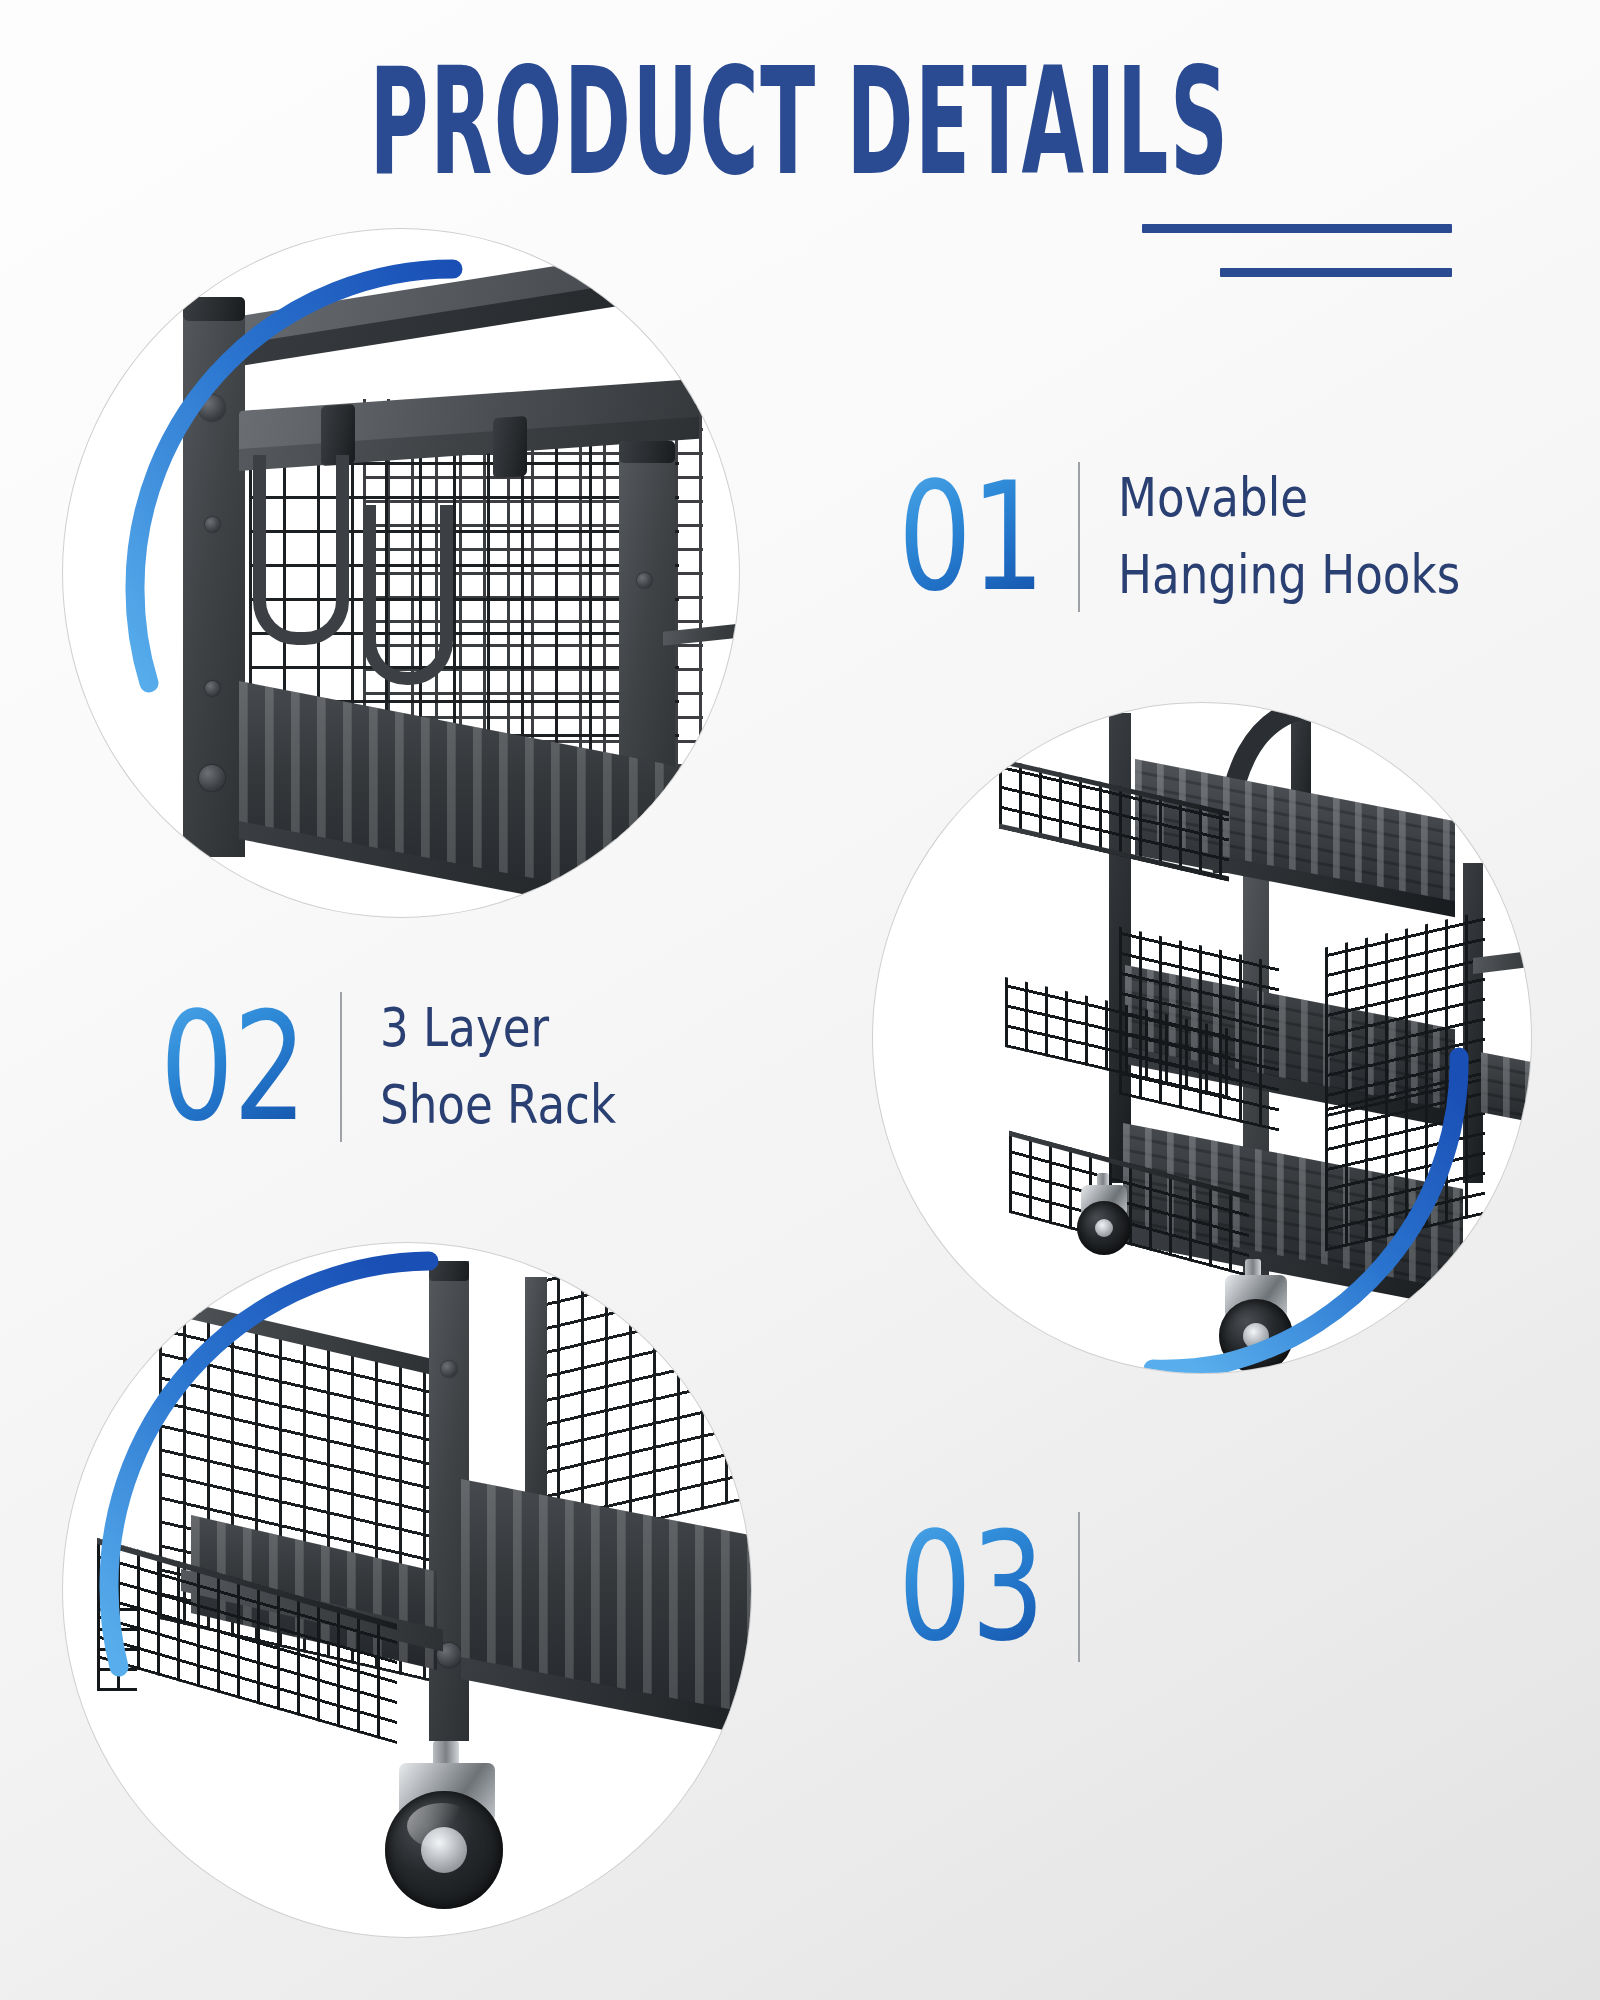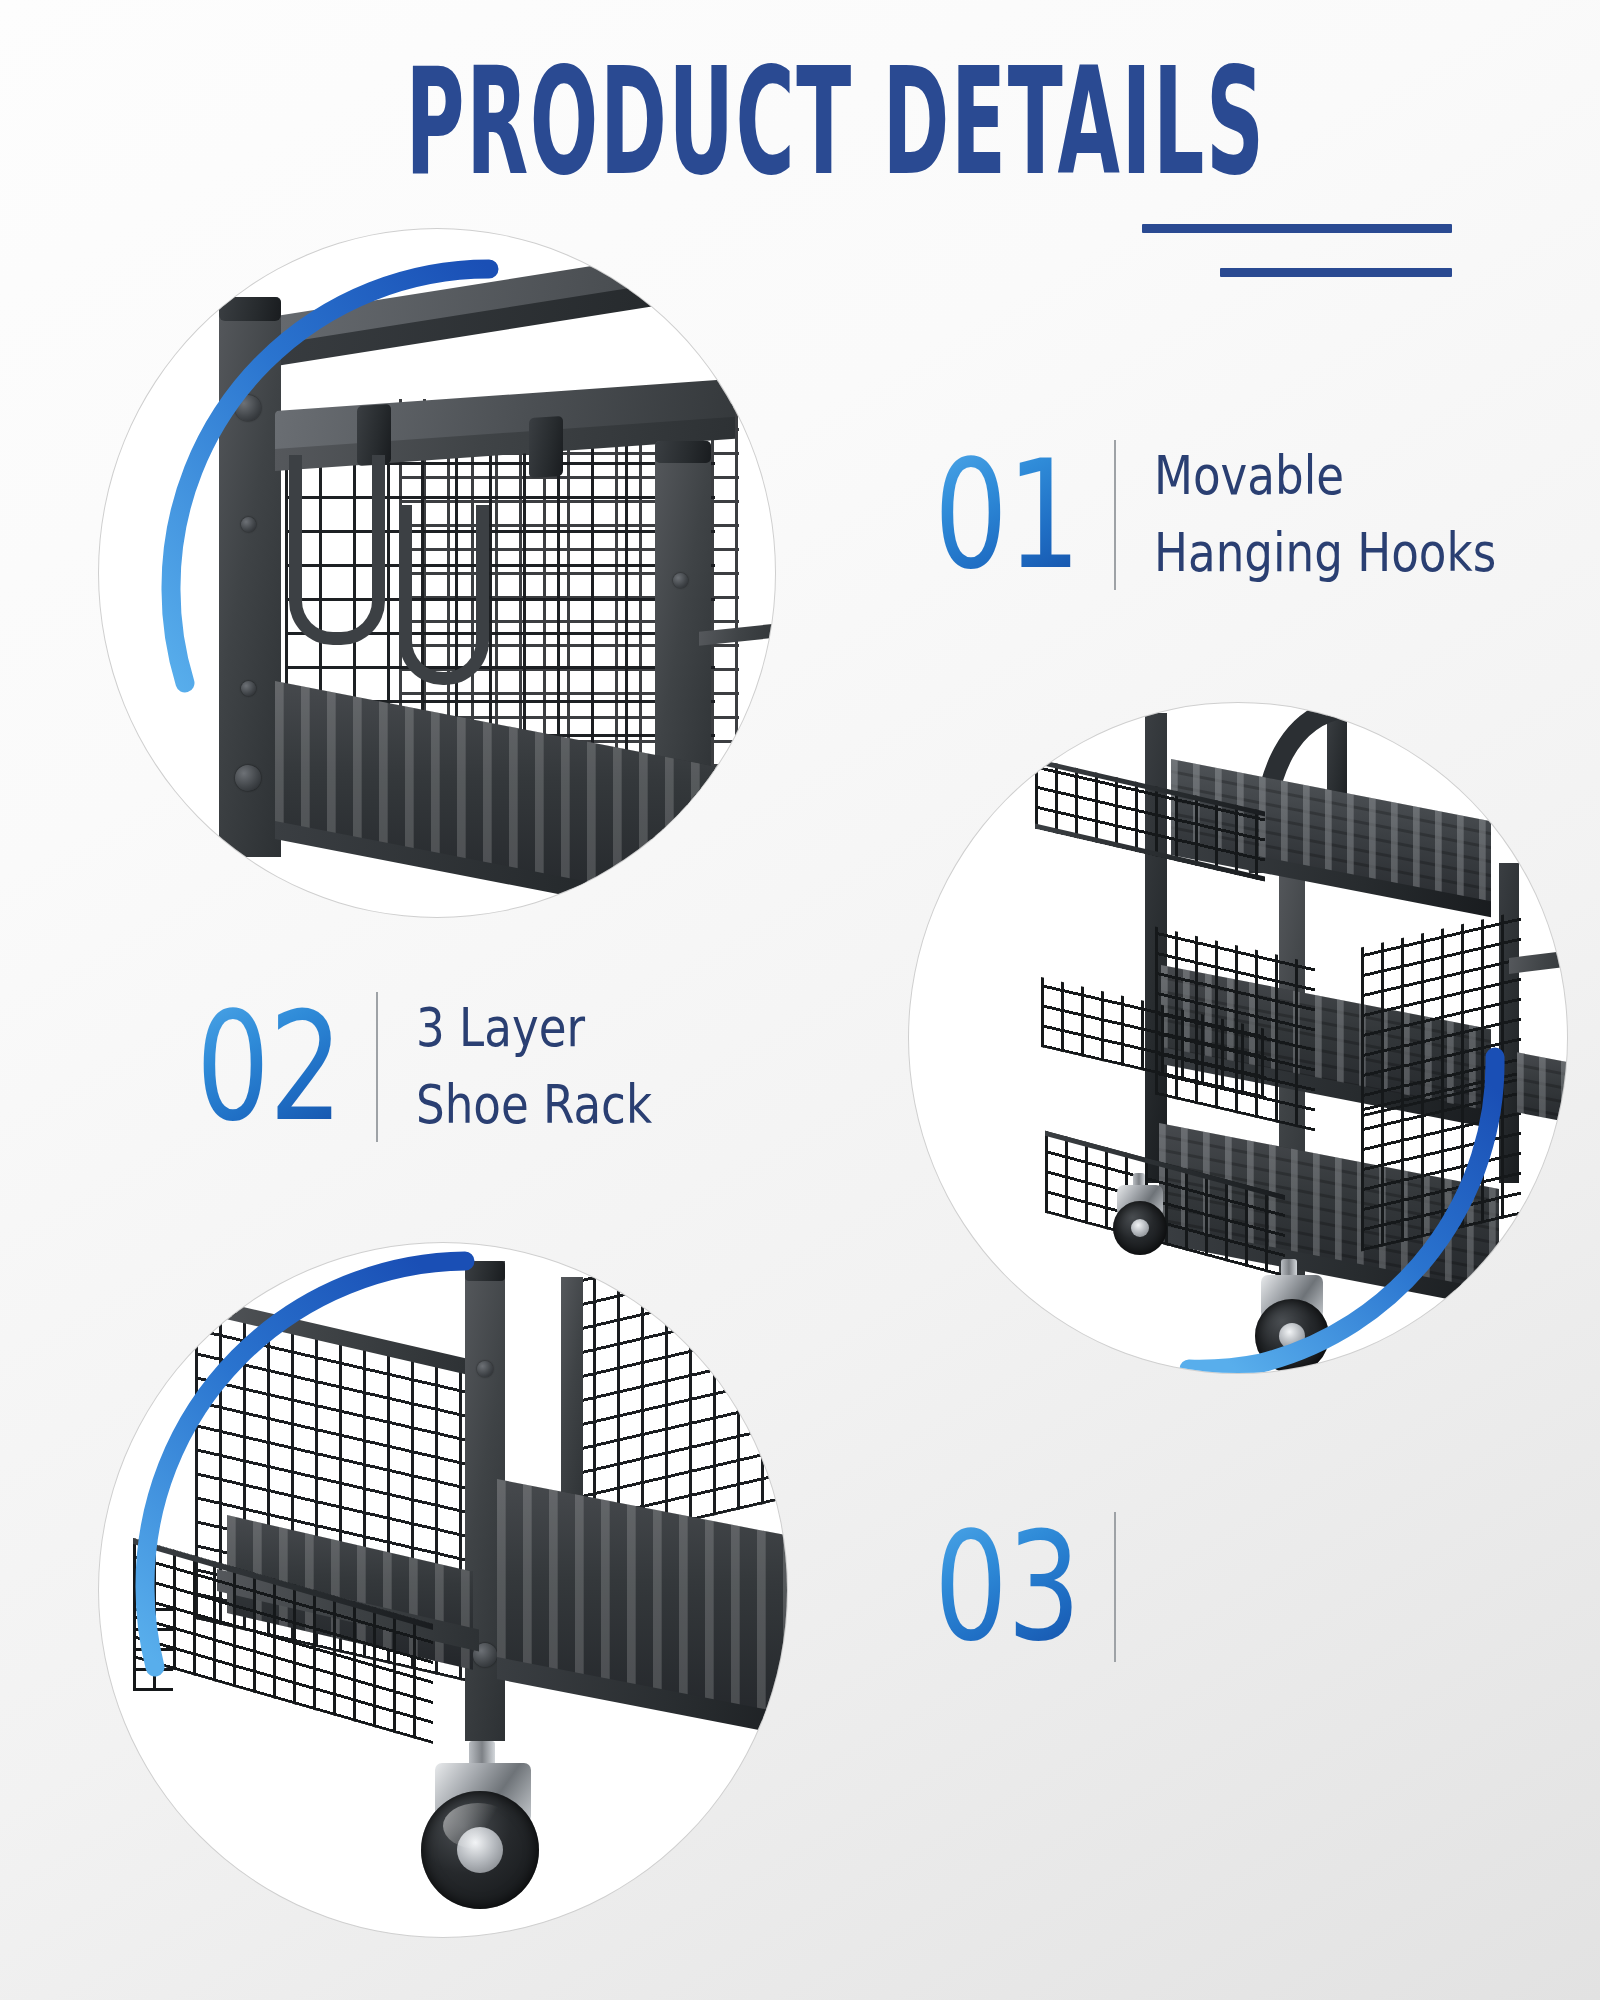--- a/index.html
+++ b/index.html
@@ -2,21 +2,21 @@
 <html><head>
 <meta charset="utf-8">
 <style>
   * { margin:0; padding:0; box-sizing:border-box; }
   html,body { width:1600px; height:2000px; }
   body {
     font-family:"Liberation Sans", sans-serif;
     background:linear-gradient(150deg,#fdfdfd 0%,#fafafa 30%,#f2f2f2 62%,#e2e2e2 100%);
     position:relative; overflow:hidden;
   }
-  .stage { position:absolute; inset:0;margin-left:36px; }
+  .stage { position:absolute; inset:0; }
 
   
   .title-wrap { position:absolute; left:0; top:48px; width:1600px; text-align:center; }
   .title {
     font-family:"Liberation Sans Narrow","DejaVu Sans Condensed","Liberation Sans",sans-serif;
     font-weight:700; font-size:112px; line-height:1; letter-spacing:2px;
     color:#2a4a92; display:inline-block;
     transform:scaleX(.80) scaleY(1.32); transform-origin:center top;
     white-space:nowrap;
   }
@@ -99,21 +99,21 @@
     position:absolute; border-radius:50%;
     background:radial-gradient(circle at 40% 34%,#f2f4f6 0%,#b4b8bd 48%,#74787d 100%);
   }
   .caster-stem { position:absolute; background:linear-gradient(90deg,#b9bdc2,#7d8186,#d2d6da); border-radius:3px; }
 
   
   .arc { position:absolute; pointer-events:none; }
 
   
   .feature { position:absolute; display:flex; align-items:center; }
-  .f1 { left:898px; top:438px; }
+  .f1 { left:898px; top:460px; }
   .f2 { left:160px; top:990px; }
   .f3 { left:898px; top:1512px;align-items:center; }
   .fnum {
     font-family:"Liberation Sans Narrow","DejaVu Sans Condensed","Liberation Sans",sans-serif;
     font-size:150px; font-weight:400; line-height:.92; letter-spacing:-1px;
     background:linear-gradient(155deg,#4ea7e8 0%,#2f8bd8 34%,#1f6ec4 66%,#1550a8 100%);
     -webkit-background-clip:text; background-clip:text; color:transparent;
     transform:scaleX(.86); transform-origin:left center;
     white-space:nowrap;
   }

